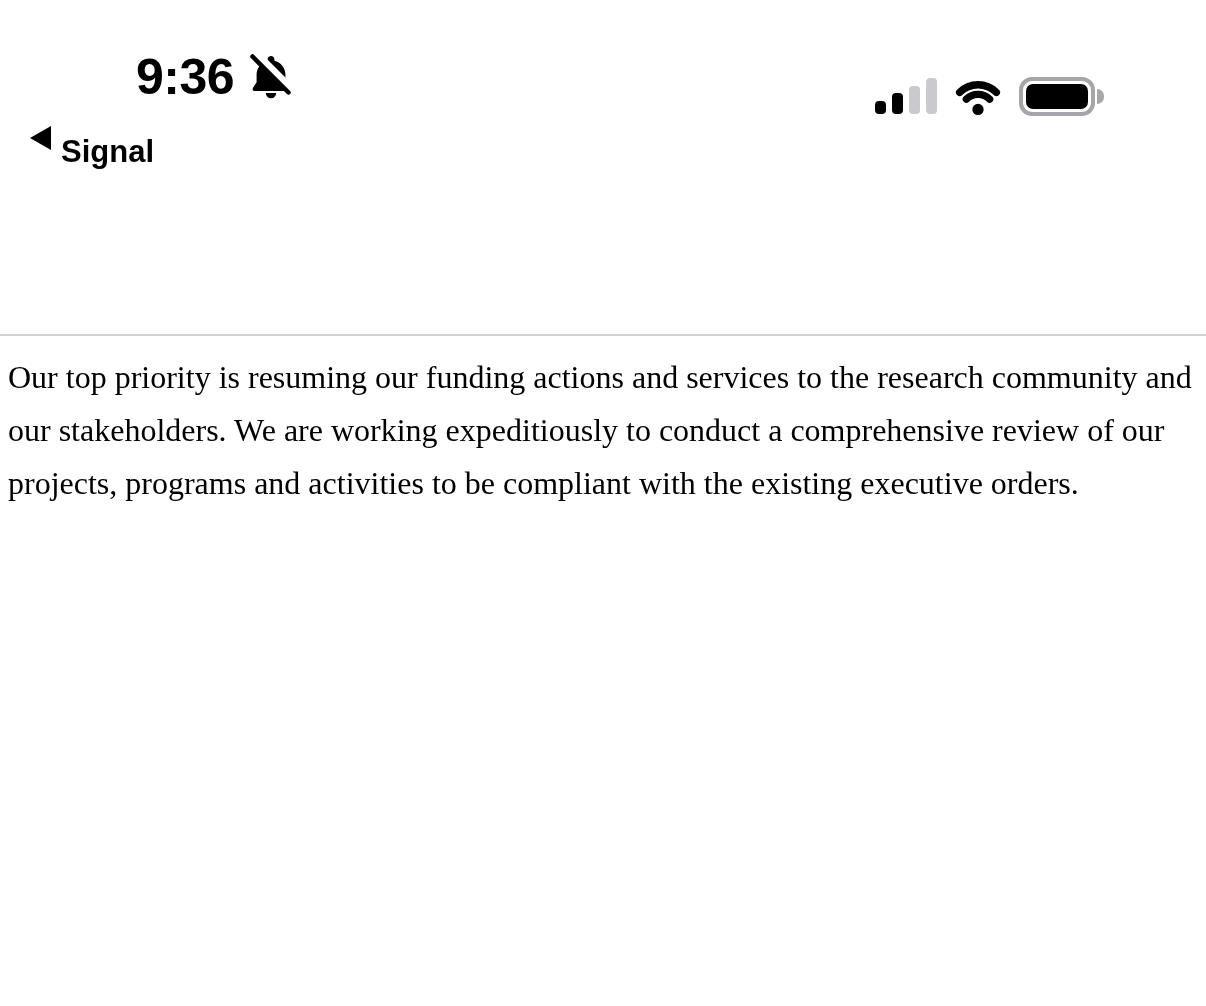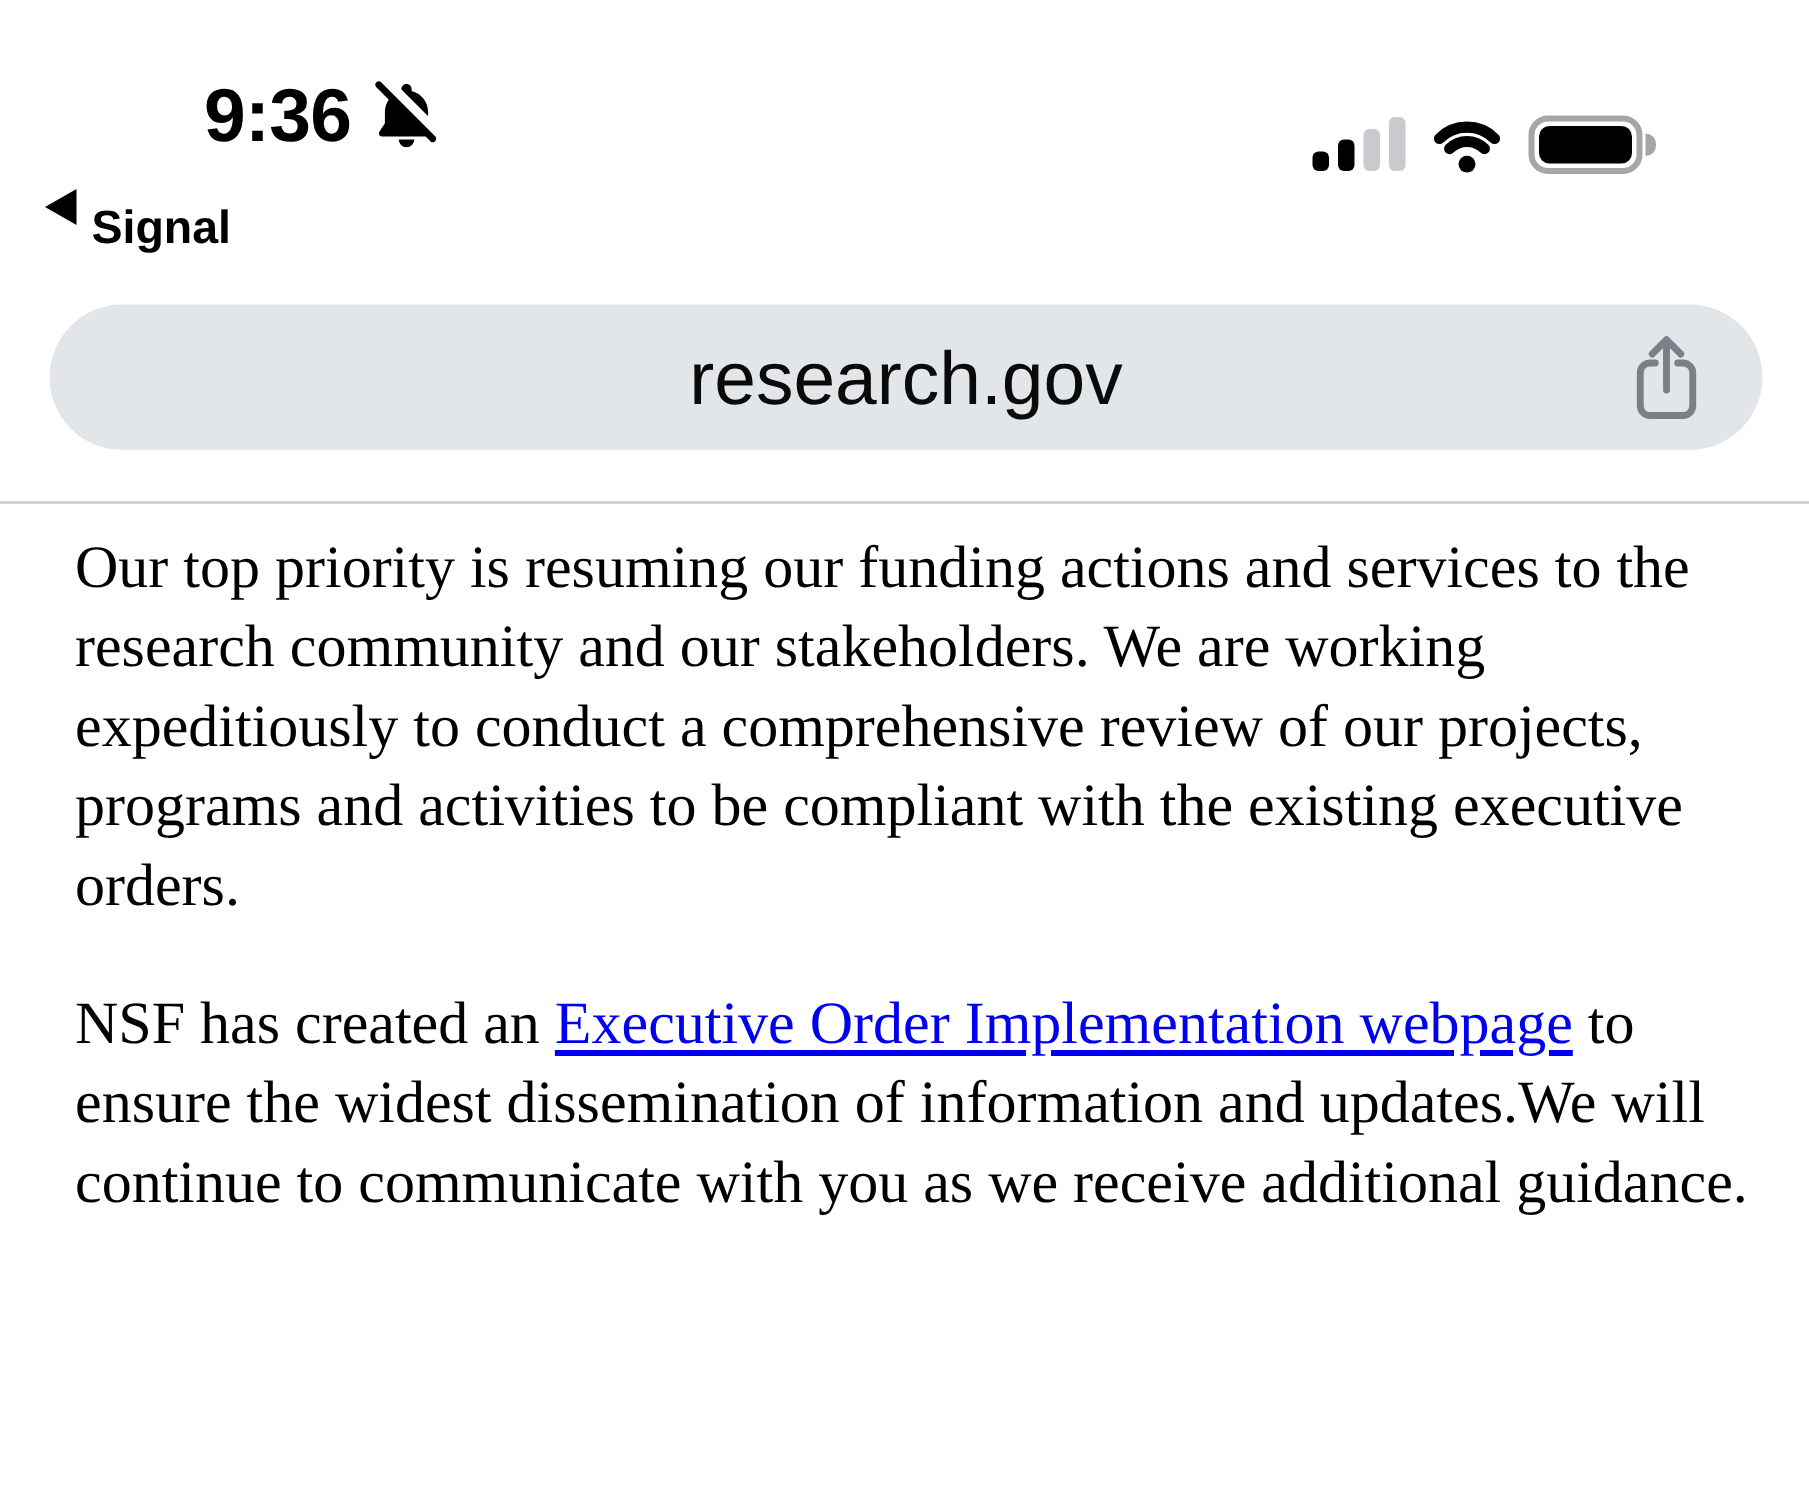--- a/index.html
+++ b/index.html
@@ -71,21 +71,21 @@
   .hairline {
     position:absolute; left:0; right:0; top:334px; height:2px;
     background:var(--separator-gray,#d1d1d4);
   }
 
   
   .content {
     position:absolute; left:0; right:0; top:336px;
     padding:15px 8px 0 8px;
     font-family:"Liberation Serif","DejaVu Serif",serif;
-    font-size:40px; line-height:53px; color:#000;margin-left:42px;
+    font-size:32px; line-height:53px; color:#000;
   }
   .content p { margin:0 0 39px 0; }
   .content a {
     color:var(--link-blue,#0000EE);
     text-decoration:underline;
     text-underline-offset:5px;
   }
 </style>
 </head>
 <body>
@@ -123,31 +123,20 @@
       </svg>
       <div class="battery">
         <div class="battery-body">
             <div class="battery-fill"></div>
           </div>
         <div class="battery-nub"></div>
       </div>
     </div>
   </header>
 
-  <div class="url-bar">
-    <span class="url-text">research.gov</span>
-    <button class="share-btn" aria-label="Share">
-      <svg width="48" height="62" viewBox="0 0 48 62" aria-hidden="true">
-        <path d="M16.5 21 H13 a6.5 6.5 0 0 0 -6.5 6.5 v22 a6.5 6.5 0 0 0 6.5 6.5 h22 a6.5 6.5 0 0 0 6.5 -6.5 v-22 a6.5 6.5 0 0 0 -6.5 -6.5 h-3.5" fill="none" stroke="var(--share-icon-gray,#7a8087)" stroke-width="4.6" stroke-linecap="round"></path>
-        <path d="M24 39 V7" fill="none" stroke="var(--share-icon-gray,#7a8087)" stroke-width="4.6" stroke-linecap="round"></path>
-        <path d="M14.5 15 L24 5.5 L33.5 15" fill="none" stroke="var(--share-icon-gray,#7a8087)" stroke-width="4.6" stroke-linecap="round" stroke-linejoin="round"></path>
-      </svg>
-    </button>
-  </div>
 
   <div class="hairline"></div>
 
   <main class="content">
     <p>Our top priority is resuming our funding actions and services to the research community and our stakeholders. We are working expeditiously to conduct a comprehensive review of our projects, programs and activities to be compliant with the existing executive orders.</p>
-    <p><span>NSF has created an </span><a href="#">Executive Order Implementation webpage</a><span> to ensure the widest dissemination of information and updates.We will continue to communicate with you as we receive additional guidance.</span></p>
   </main>
 
 </div>
 
 </body></html>

